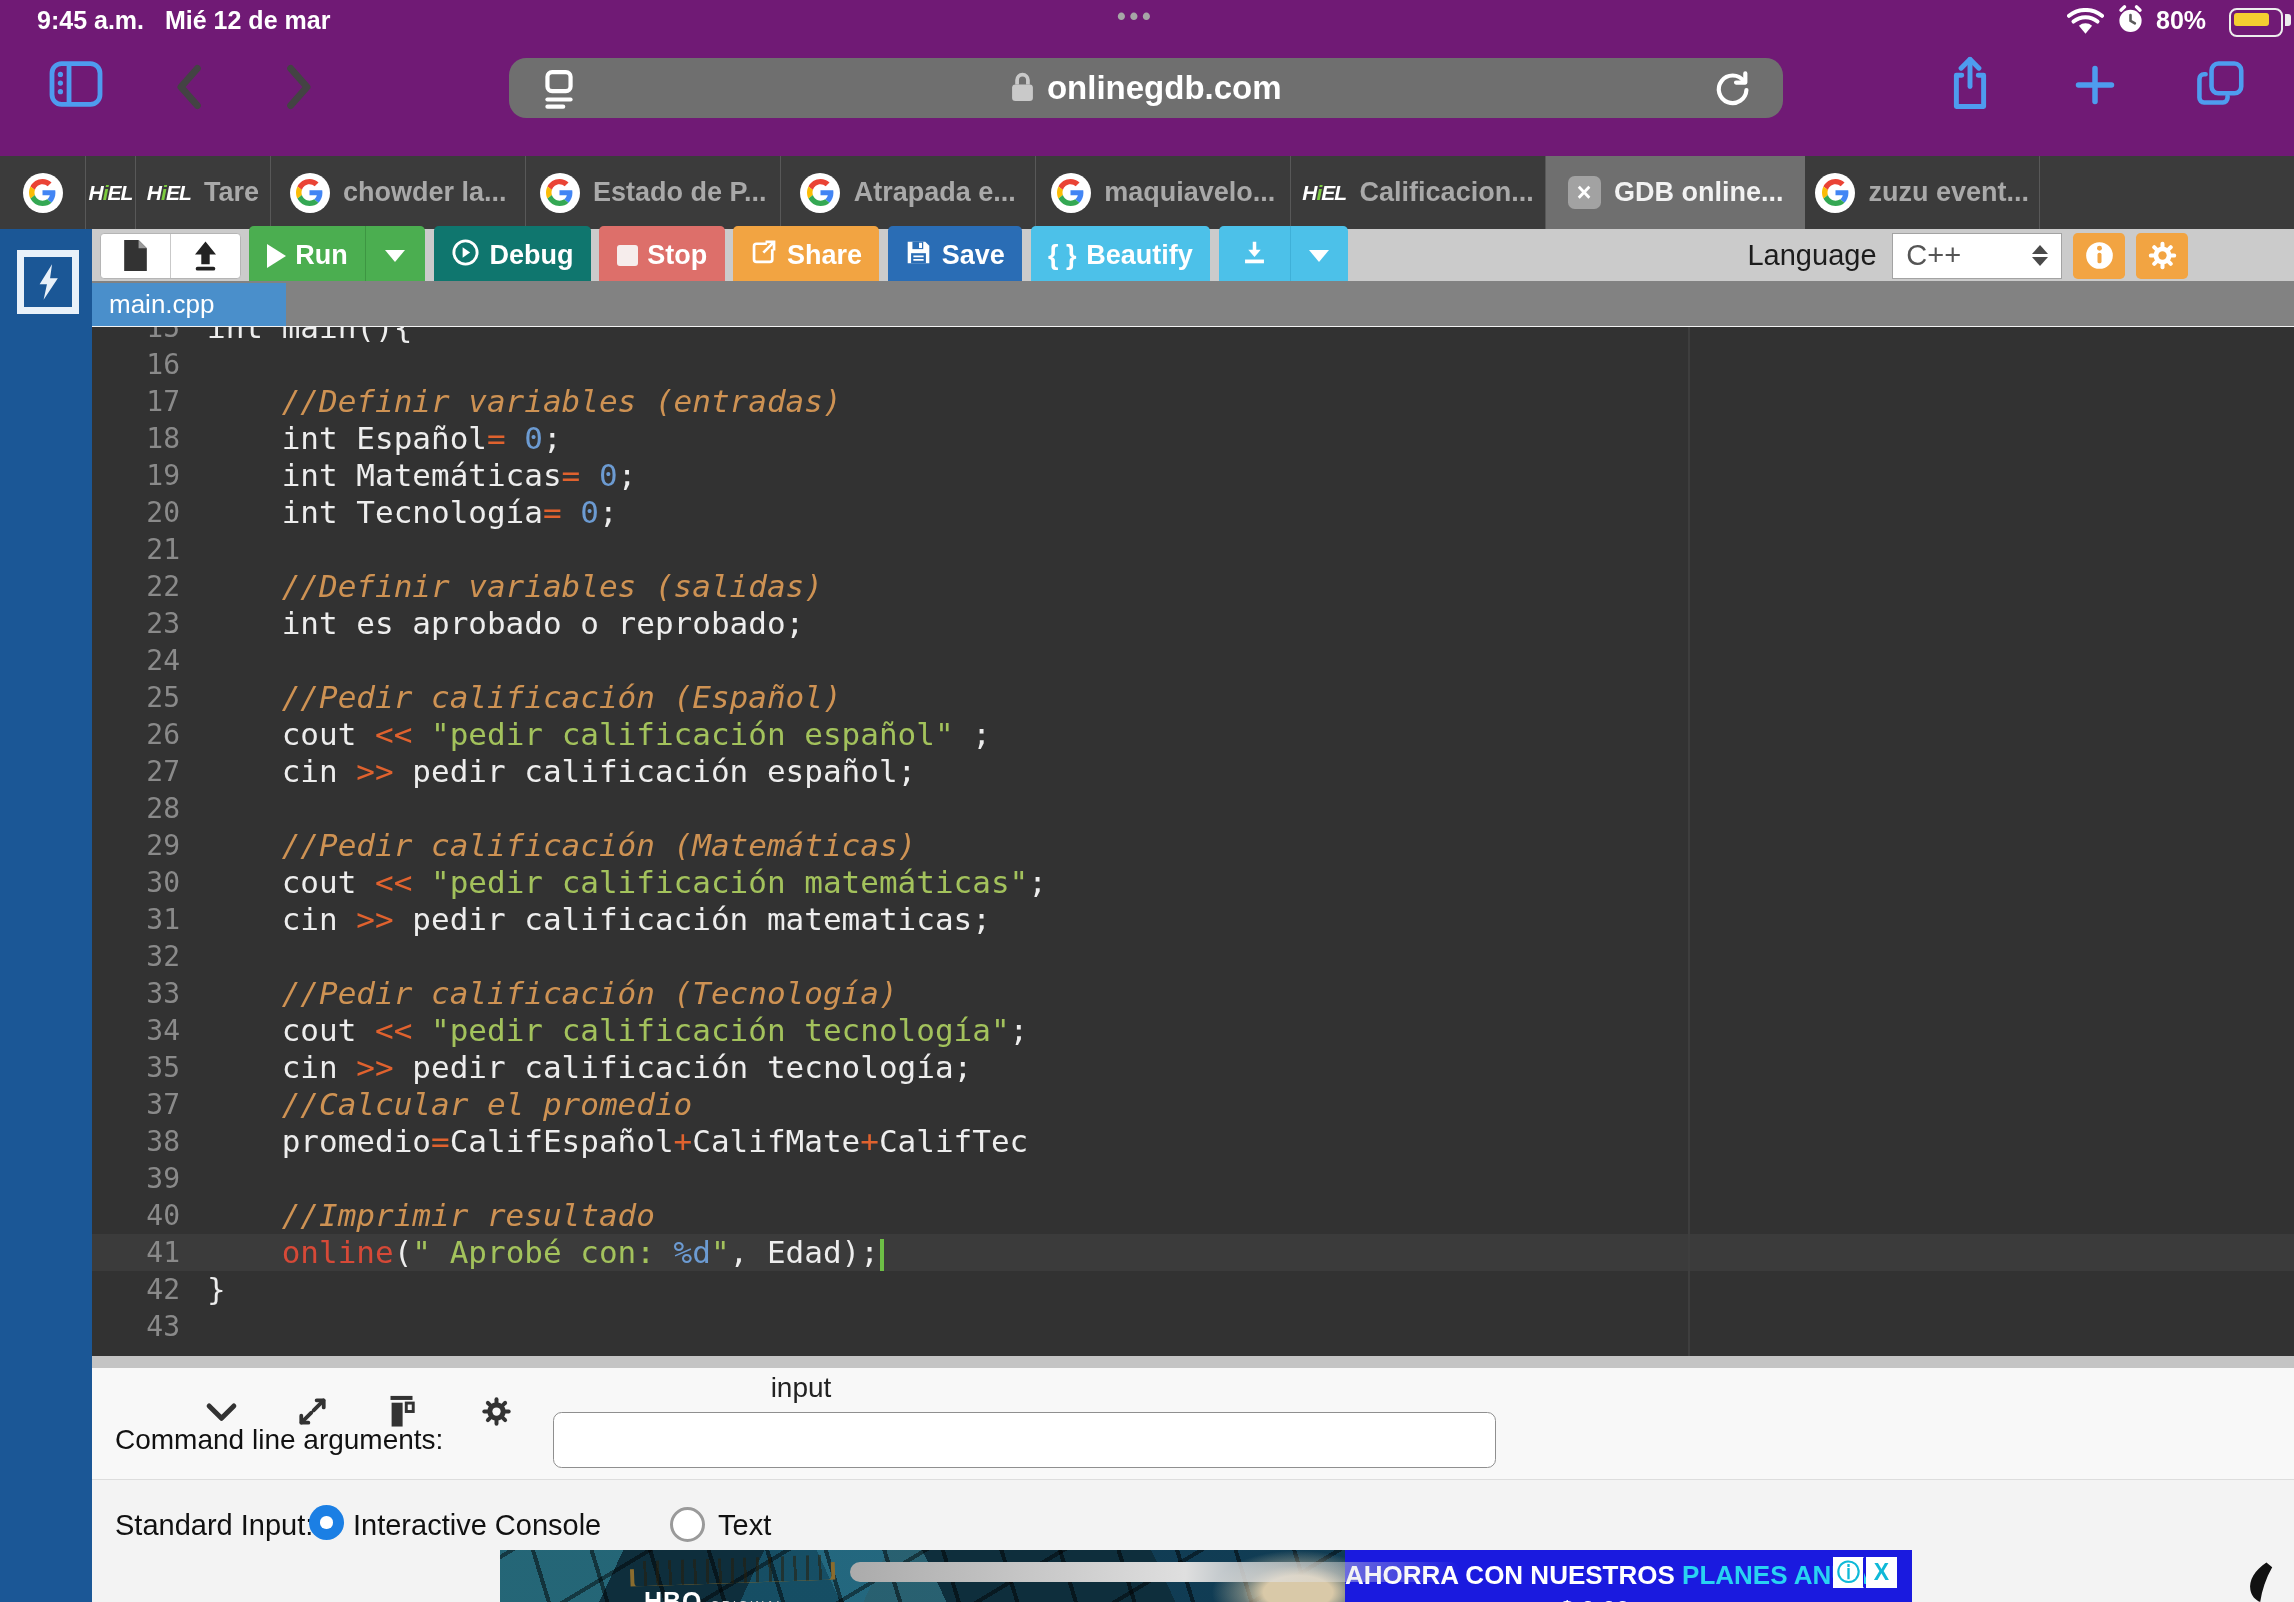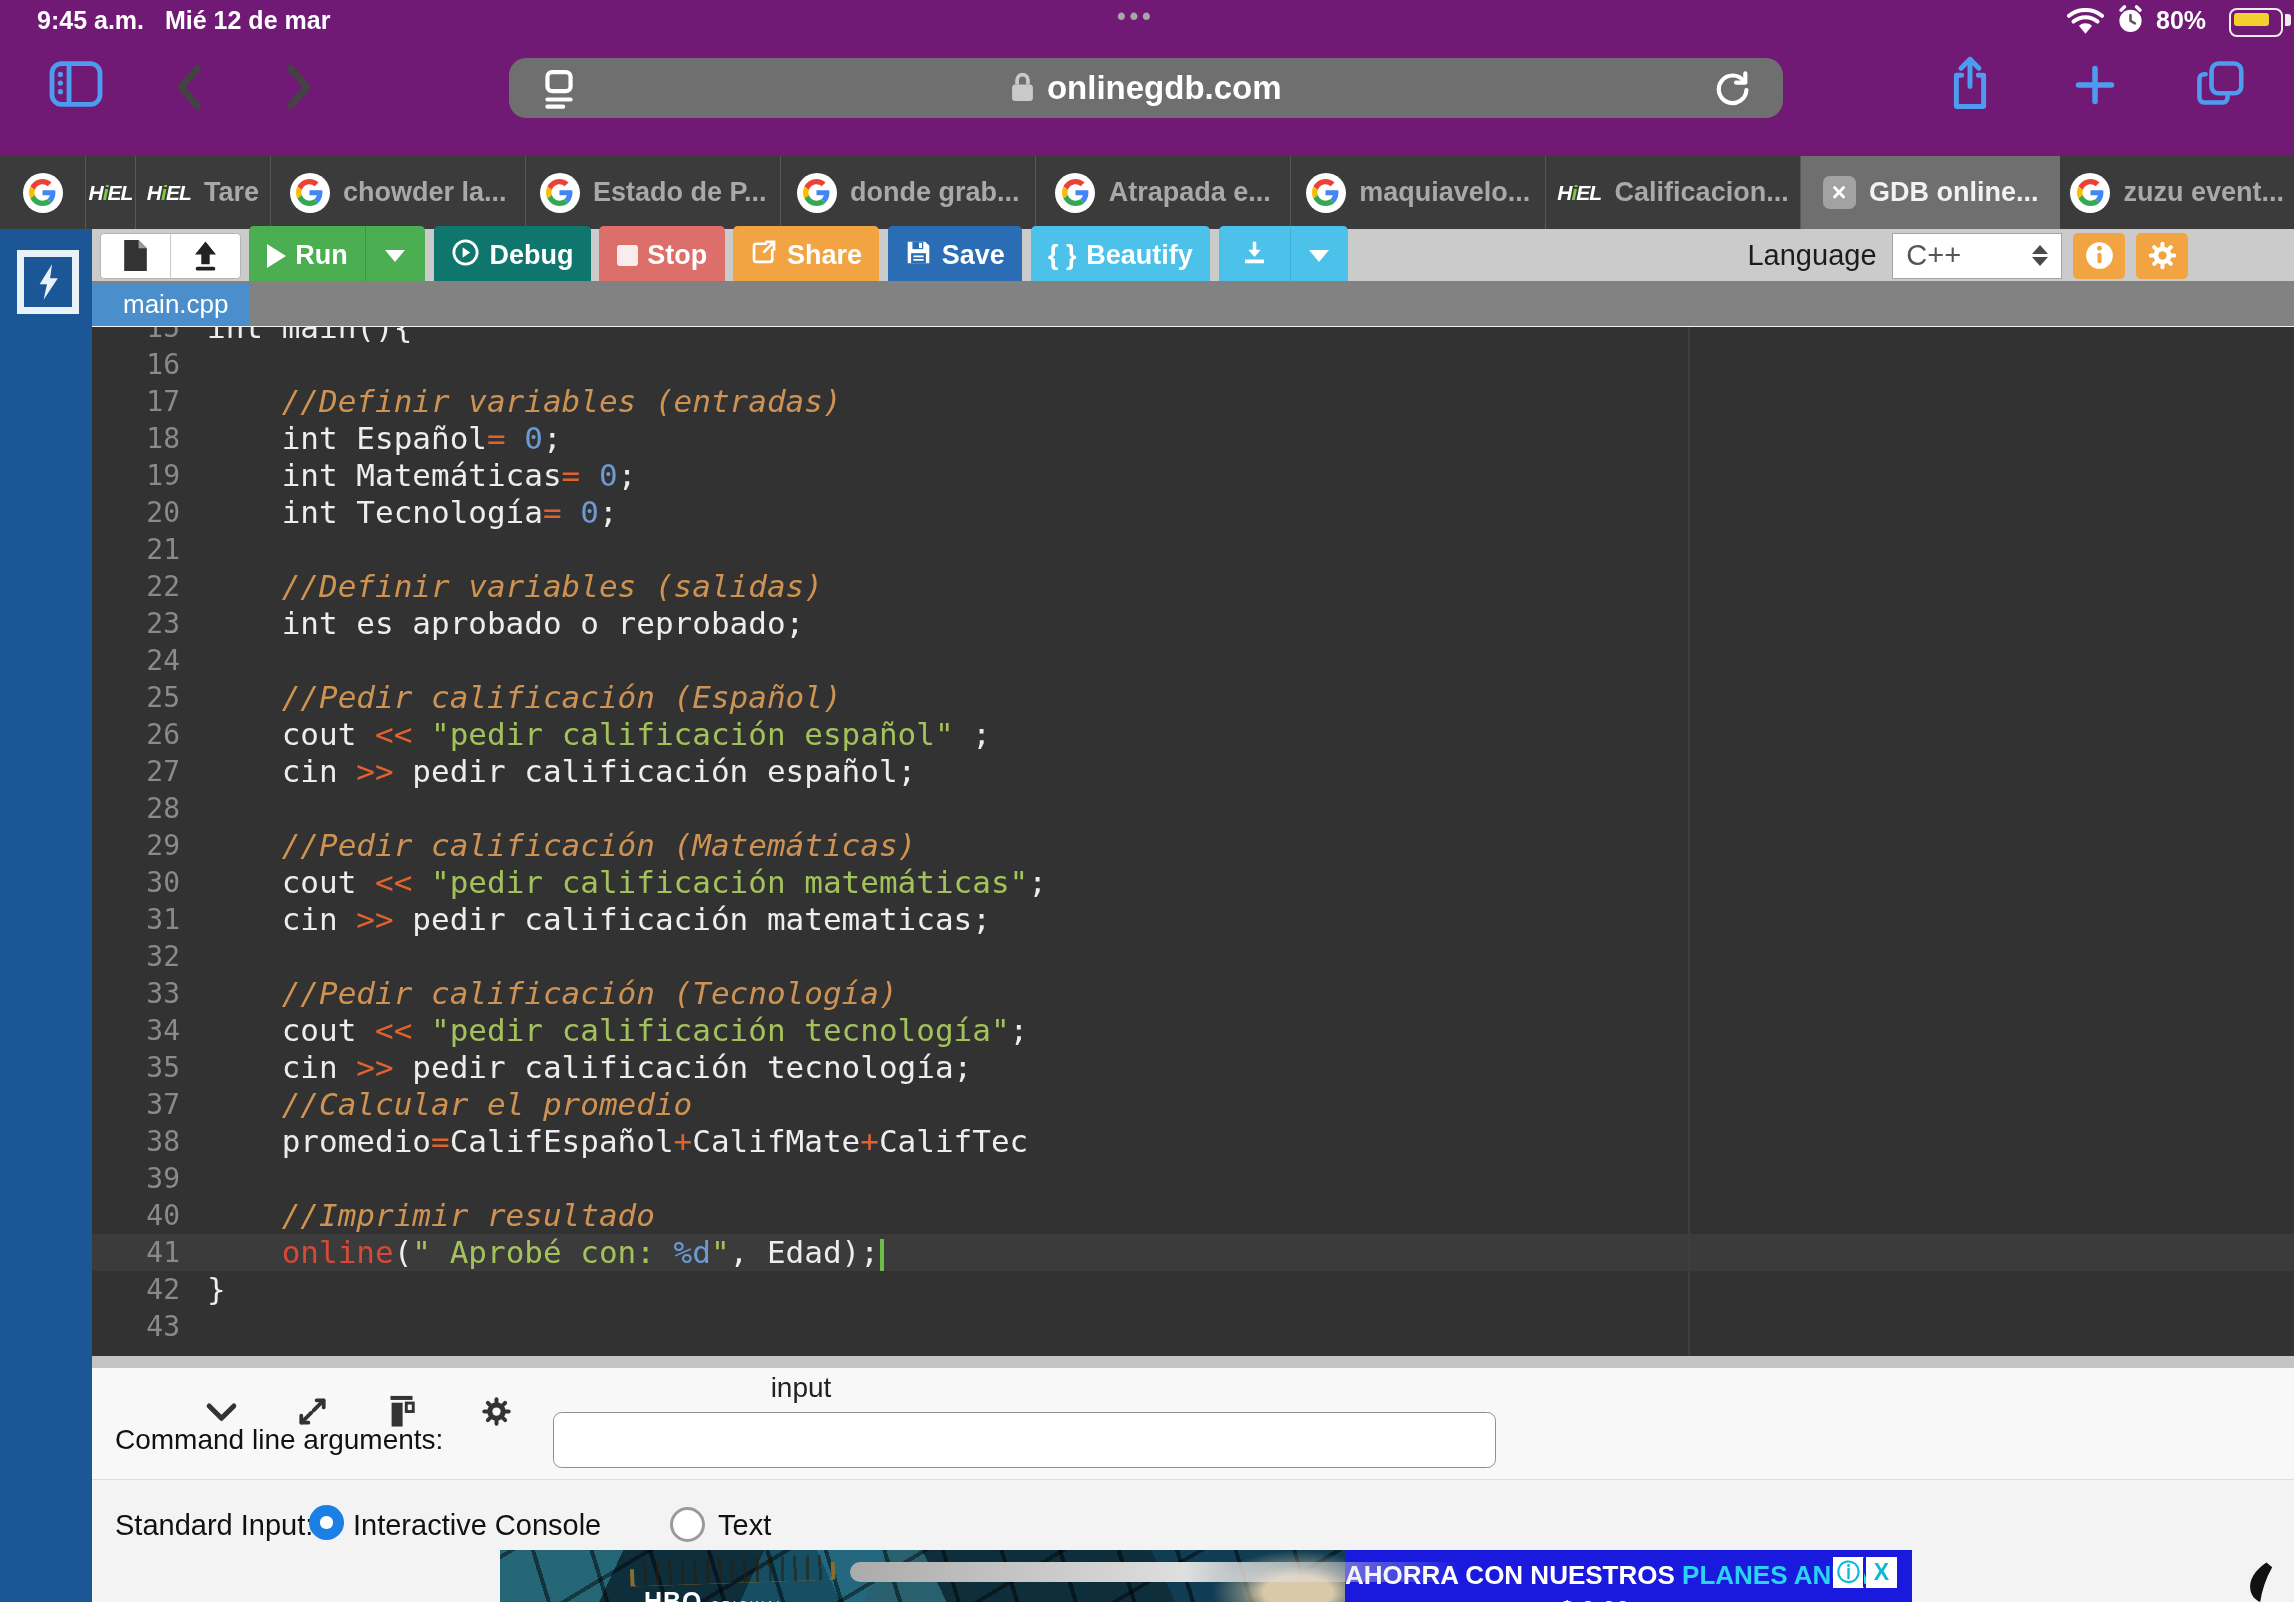--- a/index.html
+++ b/index.html
@@ -56,22 +56,22 @@
   #lang-value{color:#555;font-size:29px;}
   .upd{display:inline-flex;flex-direction:column;gap:3.8px;}
   .upd i{width:0;height:0;border-left:8.6px solid transparent;border-right:8.6px solid transparent;display:block;}
   .upd .u{border-bottom:9.6px solid #4a4a4a;}
   .upd .d{border-top:9.6px solid #4a4a4a;}
   .sqbtn{width:52px;height:46px;background:#F2A442;border-radius:4.8px;display:inline-flex;align-items:center;justify-content:center;margin-right:10.6px;}
   #gear-gdb-btn{margin-right:106px;}
 
   
   #tabstrip{left:92px;top:281px;width:2202px;height:45px;background:#828282;}
-  #file-tab{left:0;top:1.9px;width:158px;height:43px;background:#4A8FCB;color:#fff;font-size:26px;
-            display:flex;align-items:center;padding-left:31px;box-sizing:border-box;}
+  #file-tab{left:0;top:1.9px;width:194px;height:43px;background:#4A8FCB;color:#fff;font-size:26px;
+            display:flex;align-items:center;padding-left:17px;box-sizing:border-box;}
 
   
   #editor{left:92px;top:327px;width:2202px;height:1030px;background:#323232;overflow:hidden;}
   #code-lines{margin-top:-18px;}
   .cl{display:flex;height:37px;align-items:center;}
   .cl.al{background:#3B3B3B;}
   .ln{width:88px;text-align:right;color:#8A8A8A;font:28px "DejaVu Sans Mono", monospace;flex:0 0 auto;}
   .lc{margin-left:27px;white-space:pre;font:31px/37px "DejaVu Sans Mono", monospace;color:#EDEDED;}
   .tk-pl{color:#EDEDED;} .tk-cm{color:#CE9253;font-style:italic;} .tk-op{color:#E0622E;}
   .tk-num{color:#6C9BD2;} .tk-str{color:#A3C25C;} .tk-fn{color:#D64937;}
@@ -259,31 +259,20 @@
     </div>
     <div class="btab" style="width: 255px;">
       <span class="gicon">
         <svg width="27" height="27" viewBox="0 0 48 48">
           <path fill="#EA4335" d="M24 9.5c3.54 0 6.71 1.22 9.21 3.6l6.85-6.85C35.9 2.38 30.47 0 24 0 14.62 0 6.51 5.38 2.56 13.22l7.98 6.19C12.43 13.72 17.74 9.5 24 9.5z"></path>
           <path fill="#4285F4" d="M46.98 24.55c0-1.57-.15-3.09-.38-4.55H24v9.02h12.94c-.58 2.96-2.26 5.48-4.78 7.18l7.73 6c4.51-4.18 7.09-10.36 7.09-17.65z"></path>
           <path fill="#FBBC05" d="M10.53 28.59c-.48-1.45-.76-2.99-.76-4.59s.27-3.14.76-4.59l-7.98-6.19C.92 16.46 0 20.12 0 24c0 3.88.92 7.54 2.56 10.78l7.97-6.19z"></path>
           <path fill="#34A853" d="M24 48c6.48 0 11.93-2.13 15.89-5.81l-7.73-6c-2.15 1.45-4.92 2.3-8.16 2.3-6.26 0-11.57-4.22-13.47-9.91l-7.98 6.19C6.51 42.62 14.62 48 24 48z"></path>
         </svg>
       </span>
-      <span class="btab-label">donde grab...</span>
-    </div>
-    <div class="btab" style="width: 255px;">
-      <span class="gicon">
-        <svg width="27" height="27" viewBox="0 0 48 48">
-          <path fill="#EA4335" d="M24 9.5c3.54 0 6.71 1.22 9.21 3.6l6.85-6.85C35.9 2.38 30.47 0 24 0 14.62 0 6.51 5.38 2.56 13.22l7.98 6.19C12.43 13.72 17.74 9.5 24 9.5z"></path>
-          <path fill="#4285F4" d="M46.98 24.55c0-1.57-.15-3.09-.38-4.55H24v9.02h12.94c-.58 2.96-2.26 5.48-4.78 7.18l7.73 6c4.51-4.18 7.09-10.36 7.09-17.65z"></path>
-          <path fill="#FBBC05" d="M10.53 28.59c-.48-1.45-.76-2.99-.76-4.59s.27-3.14.76-4.59l-7.98-6.19C.92 16.46 0 20.12 0 24c0 3.88.92 7.54 2.56 10.78l7.97-6.19z"></path>
-          <path fill="#34A853" d="M24 48c6.48 0 11.93-2.13 15.89-5.81l-7.73-6c-2.15 1.45-4.92 2.3-8.16 2.3-6.26 0-11.57-4.22-13.47-9.91l-7.98 6.19C6.51 42.62 14.62 48 24 48z"></path>
-        </svg>
-      </span>
       <span class="btab-label">Atrapada e...</span>
     </div>
     <div class="btab" style="width: 255px;">
       <span class="gicon">
         <svg width="27" height="27" viewBox="0 0 48 48">
           <path fill="#EA4335" d="M24 9.5c3.54 0 6.71 1.22 9.21 3.6l6.85-6.85C35.9 2.38 30.47 0 24 0 14.62 0 6.51 5.38 2.56 13.22l7.98 6.19C12.43 13.72 17.74 9.5 24 9.5z"></path>
           <path fill="#4285F4" d="M46.98 24.55c0-1.57-.15-3.09-.38-4.55H24v9.02h12.94c-.58 2.96-2.26 5.48-4.78 7.18l7.73 6c4.51-4.18 7.09-10.36 7.09-17.65z"></path>
           <path fill="#FBBC05" d="M10.53 28.59c-.48-1.45-.76-2.99-.76-4.59s.27-3.14.76-4.59l-7.98-6.19C.92 16.46 0 20.12 0 24c0 3.88.92 7.54 2.56 10.78l7.97-6.19z"></path>
           <path fill="#34A853" d="M24 48c6.48 0 11.93-2.13 15.89-5.81l-7.73-6c-2.15 1.45-4.92 2.3-8.16 2.3-6.26 0-11.57-4.22-13.47-9.91l-7.98 6.19C6.51 42.62 14.62 48 24 48z"></path>
         </svg>

